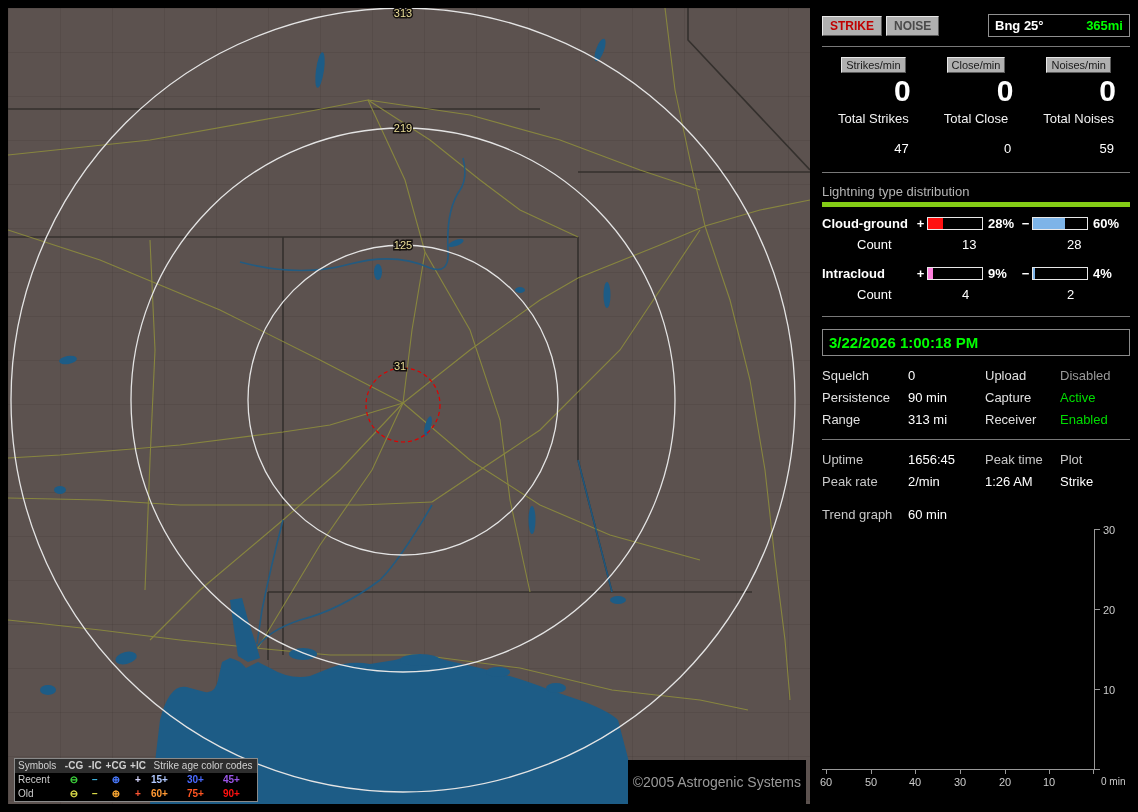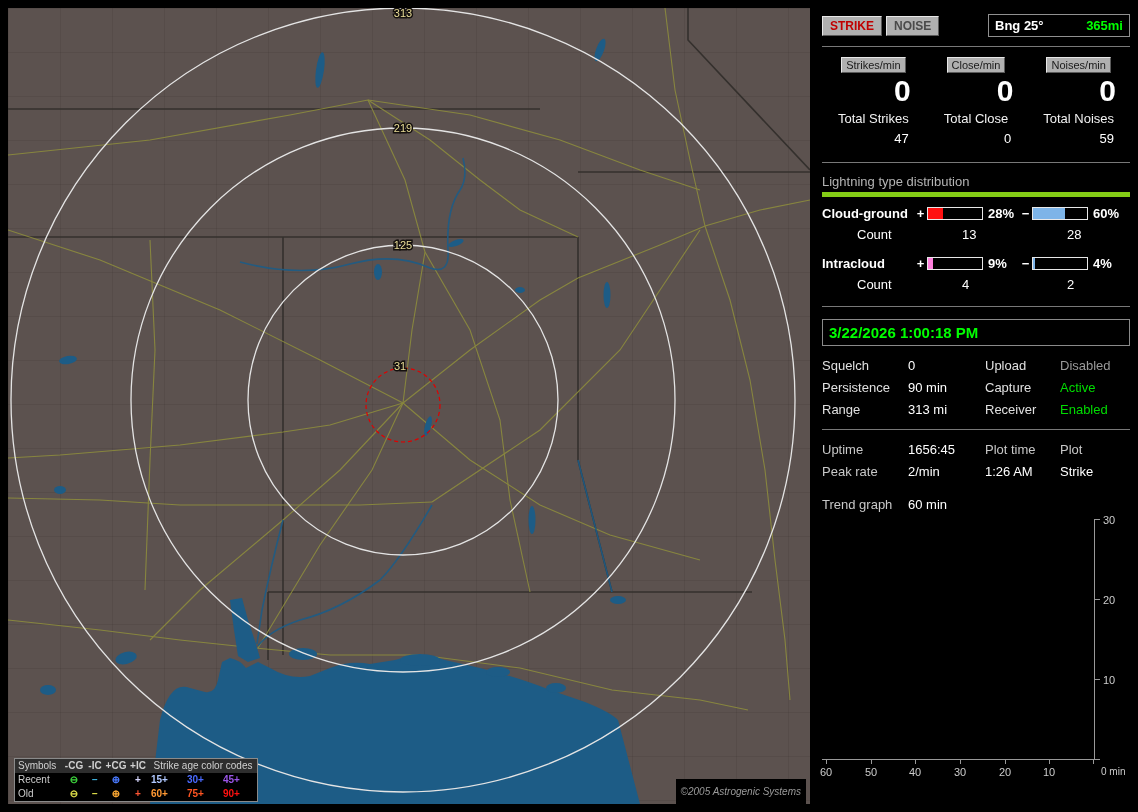--- a/index.html
+++ b/index.html
@@ -12,22 +12,22 @@
 
   .legend { position:absolute; left:6px; bottom:2px; background:#000; border:1px solid #8a8a8a;
             font-size:10px; line-height:14px; color:#ccc; }
   .lg-row { display:grid; grid-template-columns:48px 22px 20px 22px 22px 36px 36px 36px; align-items:center; }
   .lg-head { background:#2e2e2e; color:#d0d0d0; }
   .lg-label { padding-left:3px; }
   .lg-sym { text-align:center; font-weight:bold; }
   .lg-agehead { grid-column:6 / span 3; text-align:center; }
   .lg-age { font-weight:bold; padding-left:2px; }
 
-  .copyright { position:absolute; right:4px; bottom:0; font-size:10px; color:#9a9a9a;
-               background:#000; padding:7px 5px;font-style:italic; }
+  .copyright { position:absolute; right:4px; bottom:0; font-size:14px; color:#9a9a9a;
+               background:#000; padding:14px 5px; }
 
   
   .side { position:absolute; left:822px; top:8px; width:308px; height:796px; color:#fff; font-size:13px; }
 
   .top-row { display:flex; align-items:center; gap:4px; margin-top:6px; }
   .btn { font-family:"Liberation Sans",sans-serif; background:#b0b0b0; border:1px solid;
          border-color:#e8e8e8 #5a5a5a #5a5a5a #e8e8e8; font-size:12px; font-weight:bold;
          padding:2px 7px; cursor:pointer; }
   .strike-btn { color:#c00000; }
   .noise-btn { color:#4a4a4a; }
@@ -37,21 +37,21 @@
   .bng-range { margin-left:auto; color:#00ff00; font-weight:bold; }
 
   .sep { border:0; border-top:1px solid #787878; margin:0; }
 
   .cgrid { display:grid; grid-template-columns:1fr 1fr 1fr; }
   .counter-buttons { margin-top:10px; }
   .counter-buttons .cell { text-align:center; }
   .btn-sm { font-size:11px; font-weight:normal; color:#1a1a1a; padding:1px 4px; }
   .zero { font-size:30px; font-weight:bold; text-align:right; padding-right:14px; line-height:36px; }
   .tlabel { text-align:center; color:#f2f2f2; margin-top:2px; }
-  .tvalue { text-align:right; padding-right:16px; margin-top:5px; }
+  .tvalue { text-align:right; padding-right:16px; margin-top:15px; }
 
   .dist-head { margin-top:11px; color:#b4b4b4; padding-bottom:3px; border-bottom:5px solid #84cc16; }
   .dist-grid { display:grid; grid-template-columns:92px 13px 56px 36px 13px 56px 34px;
                align-items:center; margin-top:9px; }
   .dist-label { font-weight:bold; }
   .sign { text-align:center; font-weight:bold; }
   .bar { height:11px; border:1px solid #e8e8e8; background:#000; display:block; overflow:hidden; }
   .fill { display:block; height:100%; width:0; }
   .pct { font-weight:bold; padding-left:5px; }
   .count-row { margin-top:6px;margin-left:35px; }
@@ -305,21 +305,21 @@
       <span class="v">313 mi</span>
       <span class="k">Receiver</span>
       <span class="v" style="color: rgb(0, 221, 0);">Enabled</span>
     </div>
 
     <hr class="sep mt12">
 
     <div class="kv-grid">
       <span class="k2">Uptime</span>
       <span class="v">1656:45</span>
-      <span class="k2">Plot time</span>
+      <span class="k2">Peak time</span>
       <span class="k2">Plot</span>
 
       <span class="k2">Peak rate</span>
       <span class="v">2/min</span>
       <span class="v">1:26 AM</span>
       <span class="v">Strike</span>
     </div>
 
     <div class="trend-row">
       <span class="k2">Trend graph</span>

